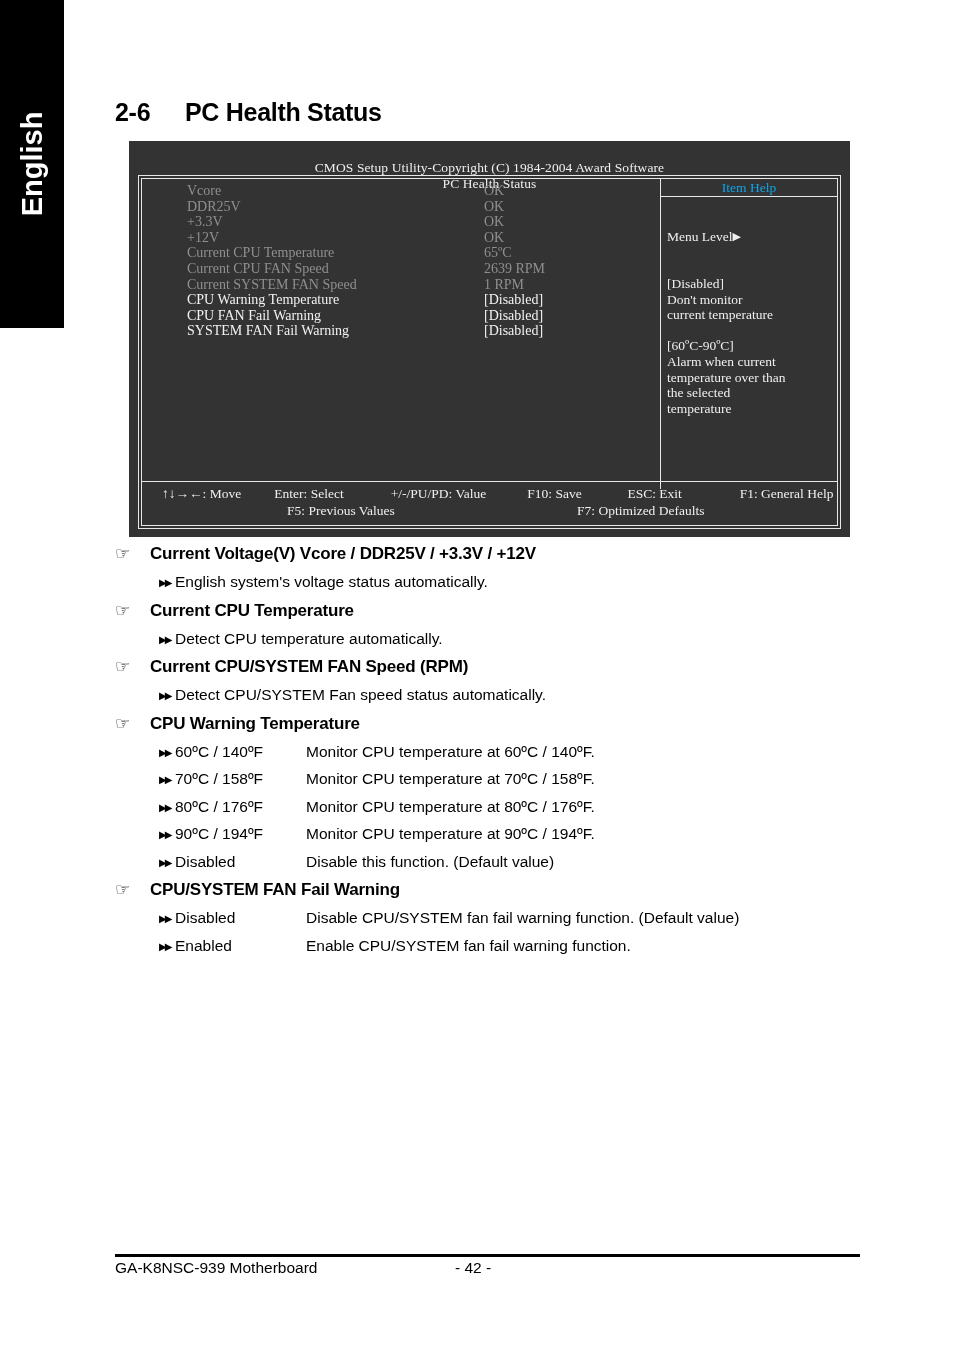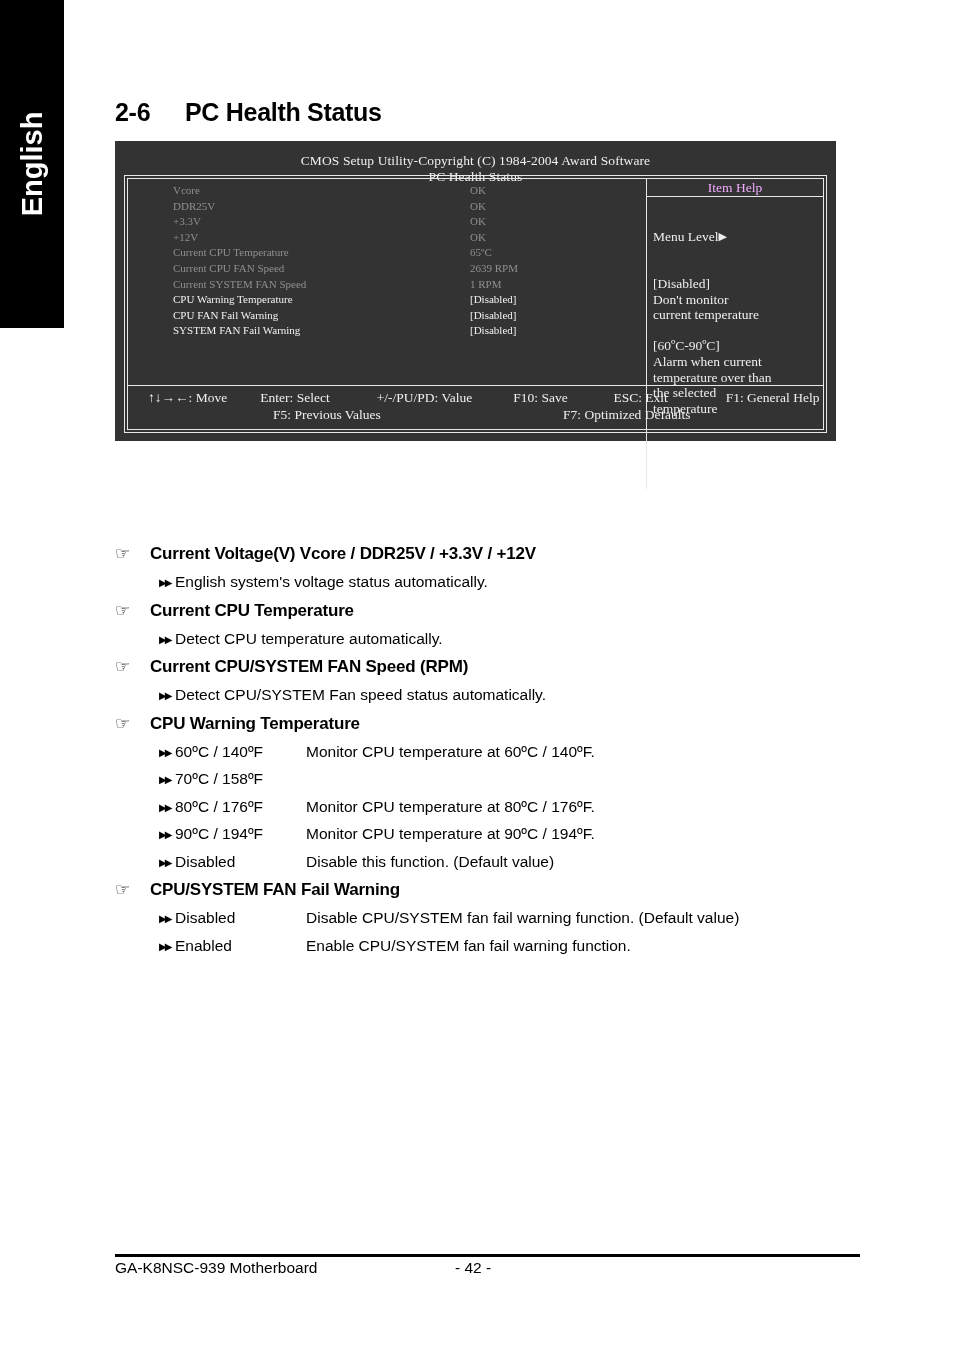--- a/index.html
+++ b/index.html
@@ -58,29 +58,29 @@
     white-space: nowrap;
   }
   .section-heading .sh-num {
     display: inline-block;
     width: 70px;
   }
 
   
   .bios {
     position: absolute;
-    left: 0px;
+    left: 14px;
     top: 141px;
     width: 721px;
-    height: 300px;
+    height: 396px;
     background: #333333;
     color: #e8e8e8;
     font-family: "Liberation Serif", serif;
     box-sizing: border-box;
-    padding: 9px;
+    padding: 16px;
   }
   .bios-titlebar {
     text-align: center;
     padding-top: 3px;
     font-size: 13.5px;
     line-height: 15.5px;
     letter-spacing: 0.1px;
     color: #efefef;
   }
   .bios-inner {
@@ -117,40 +117,40 @@
     width: 176px;
     flex: 0 0 176px;
     border-left: 1px solid #e8e8e8;
     position: relative;
   }
   .item-help-title {
     text-align: center;
     font-size: 13.5px;
     line-height: 17px;
     border-bottom: 1px solid #e8e8e8;
-    color: #f0abfc;
+    color: #0ea5e9;
   }
   .item-help-body {
     padding: 1px 0 0 6px;
     font-size: 13.5px;
     line-height: 15.6px;
     color: #efefef;
     white-space: pre-wrap;
   }
   .menu-level-row {
     font-size: 13.5px;
     line-height: 15.6px;
   }
   .arrow-solid {
     font-size: 11px;
     vertical-align: 1px;
   }
   .setting-row {
     display: flex;
-    font-size: 11px;
+    font-size: 14px;
     line-height: 15.6px;
     padding-left: 45px;
   }
   .setting-row .lbl { width: 285px; }
   .setting-row .val { width: auto; margin-left: 12px; }
   .setting-row.dim { color: #8f8f8f; }
   .setting-row.bright { color: #f2f2f2; }
   .bios-footer {
     position: absolute;
     left: 0;
@@ -387,20 +387,21 @@
         <span>CPU Warning Temperature</span>
       </div>
       <div class="ex-row">
         <span class="dbl-arrow">▶▶</span>
         <span class="ex-term">60ºC / 140ºF</span>
         <span class="ex-desc">Monitor CPU temperature at 60ºC / 140ºF.</span>
       </div>
       <div class="ex-row">
         <span class="dbl-arrow">▶▶</span>
         <span class="ex-term">70ºC / 158ºF</span>
+        <span class="ex-desc">Monitor CPU temperature at 70ºC / 158ºF.</span>
       </div>
       <div class="ex-row">
         <span class="dbl-arrow">▶▶</span>
         <span class="ex-term">80ºC / 176ºF</span>
         <span class="ex-desc">Monitor CPU temperature at 80ºC / 176ºF.</span>
       </div>
       <div class="ex-row">
         <span class="dbl-arrow">▶▶</span>
         <span class="ex-term">90ºC / 194ºF</span>
         <span class="ex-desc">Monitor CPU temperature at 90ºC / 194ºF.</span>

